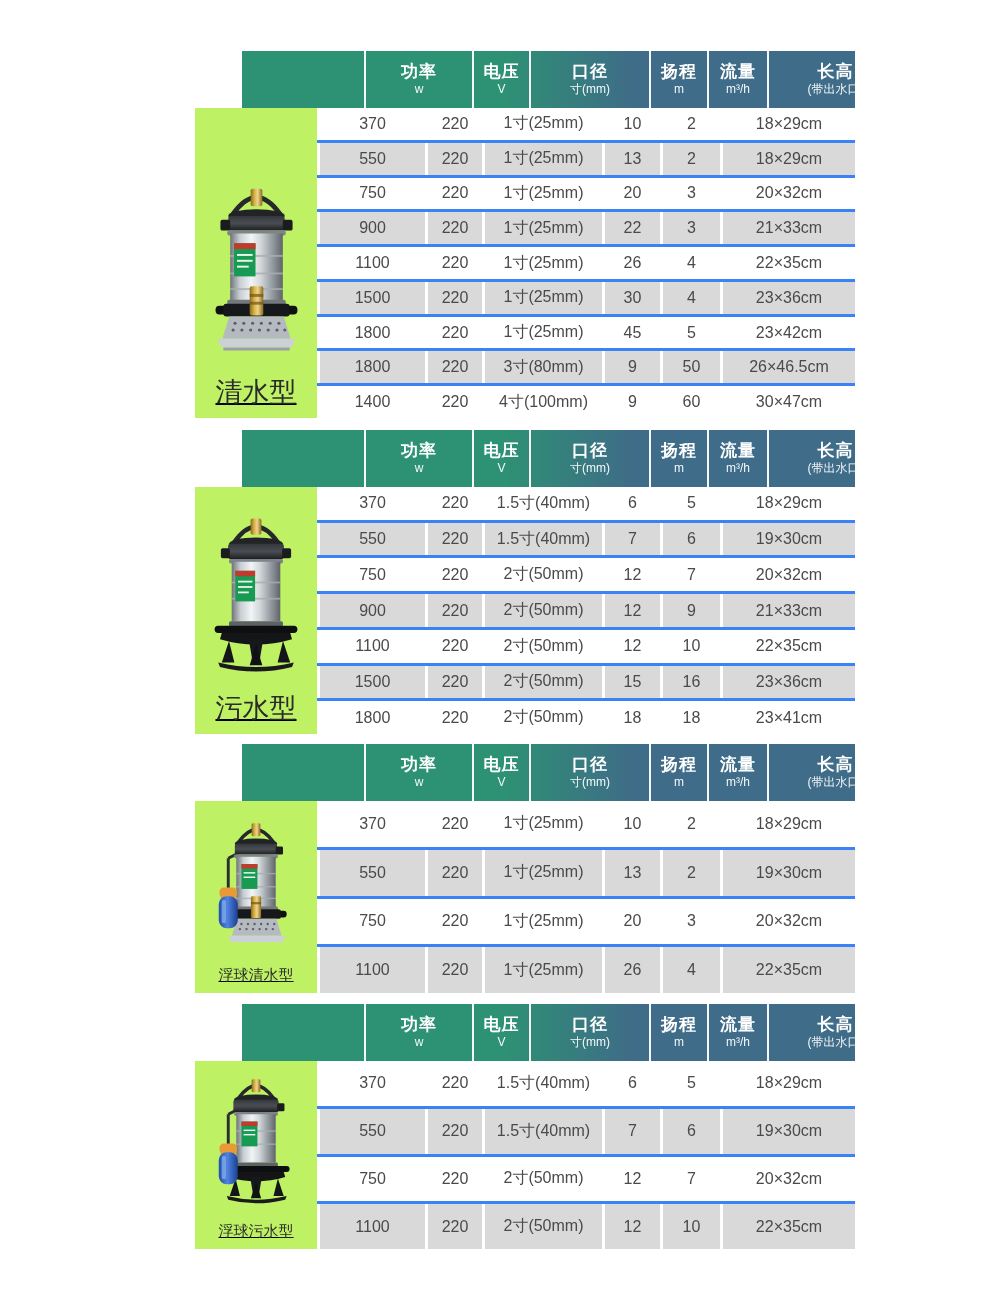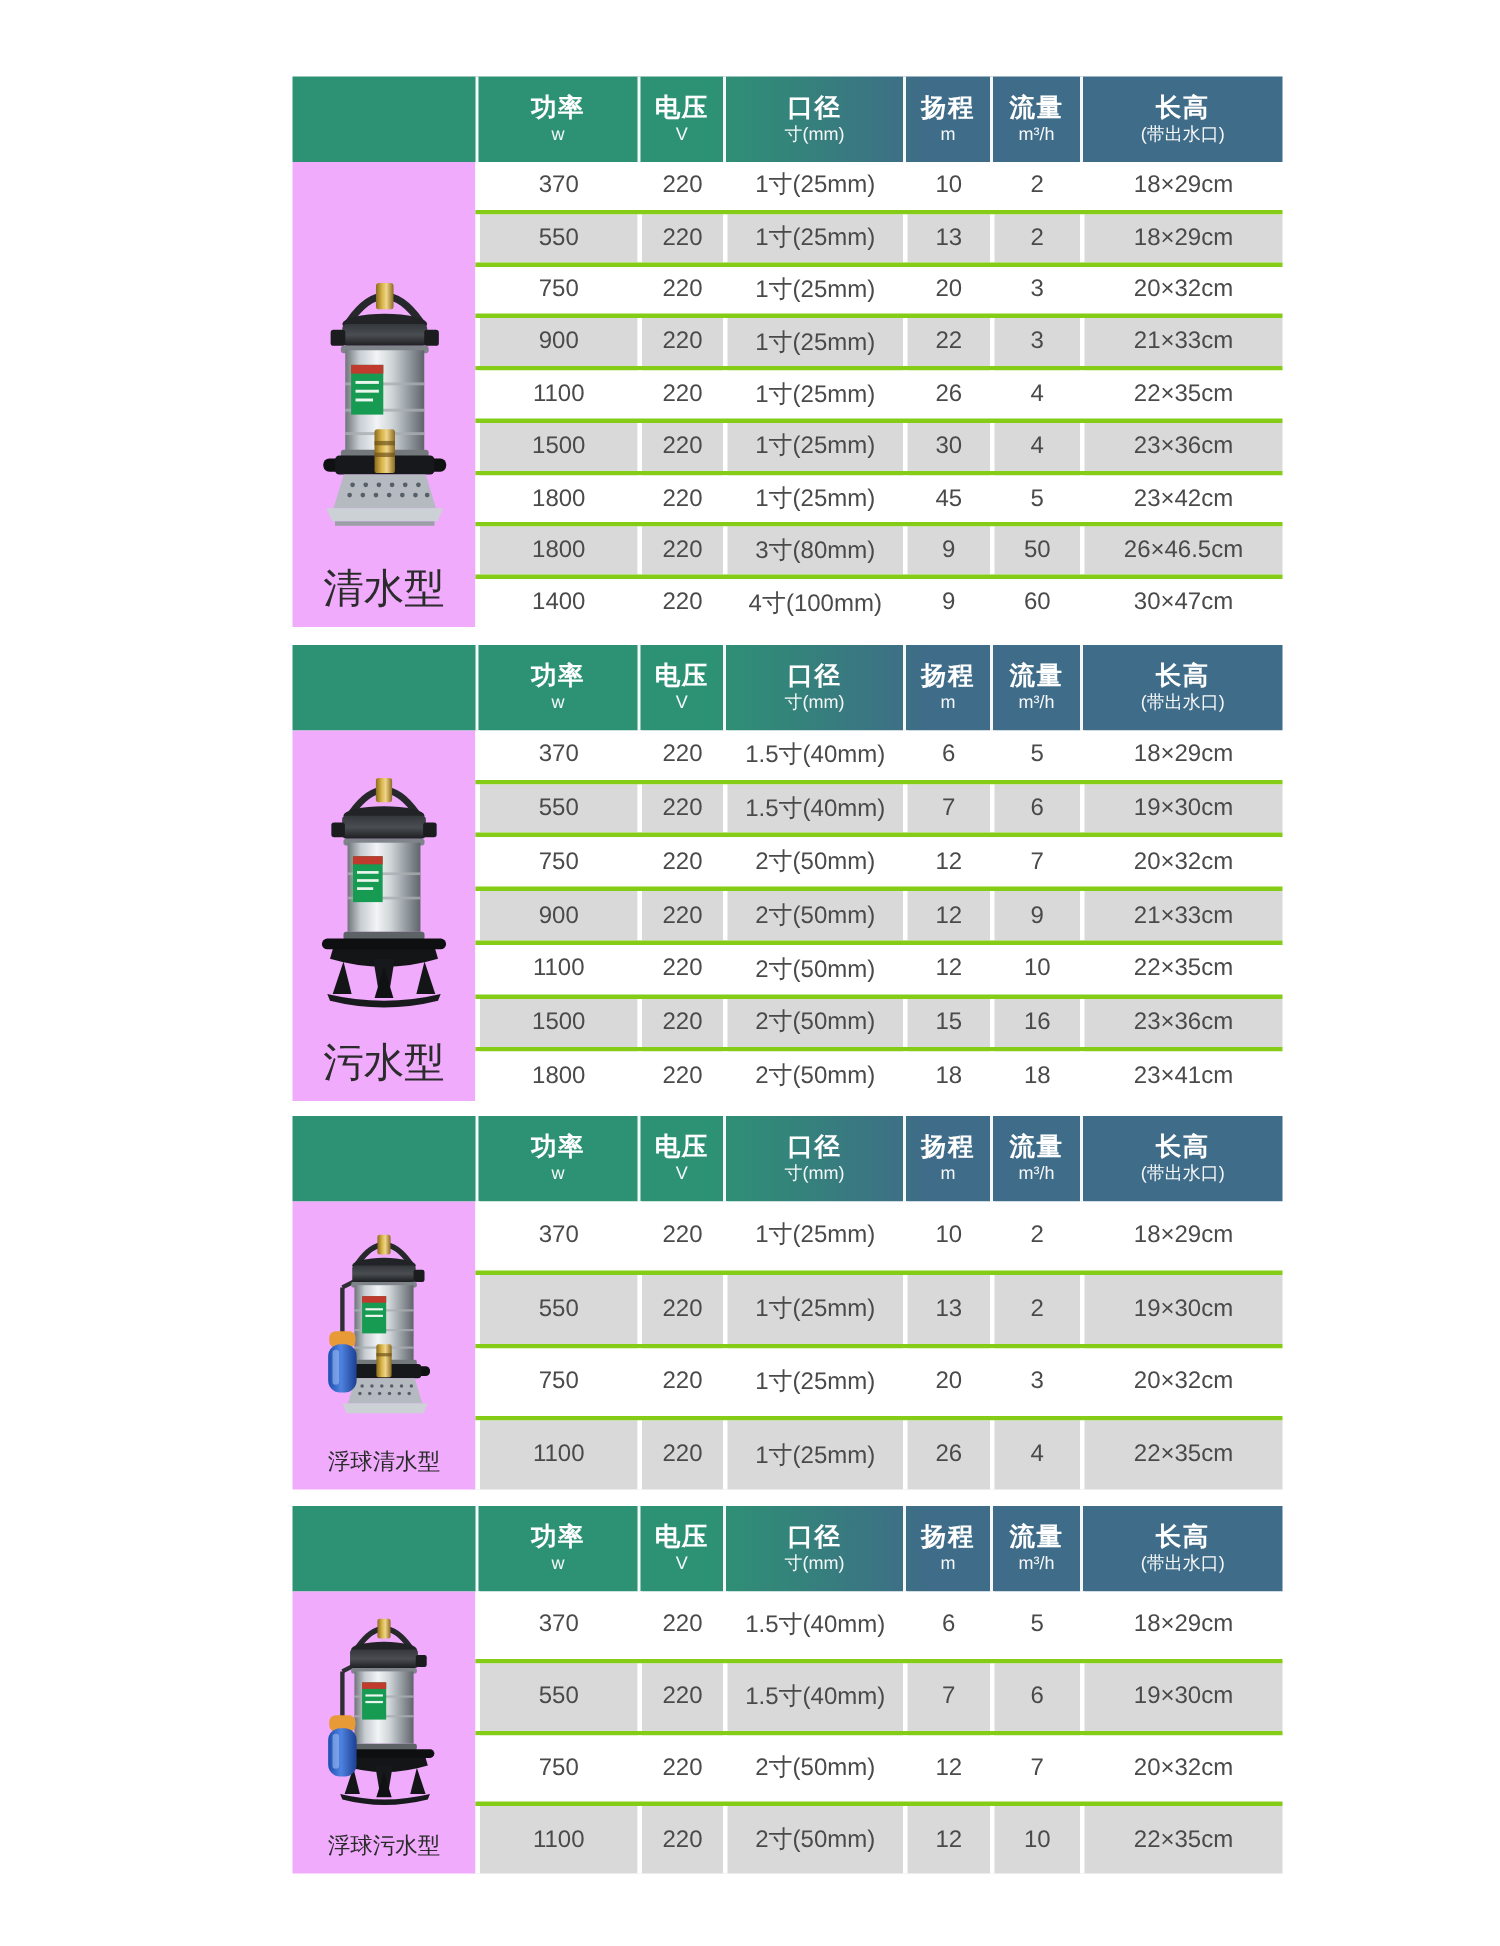--- a/index.html
+++ b/index.html
@@ -19,55 +19,57 @@
   
   .thead {
     display:grid;
     grid-template-columns:122px 108px 57px 120px 58px 60px 135px;
     height:57px;
     background:linear-gradient(90deg,
       var(--header-green,#2d9273) 0%,
       var(--header-green,#2d9273) 42%,
       var(--header-blue,#3f6c88) 64%,
       var(--header-blue,#3f6c88) 100%);
+    margin-left:47px;
   }
   .th {
     display:flex; flex-direction:column; align-items:center; justify-content:center;
     color:#fff; line-height:1.15;
   }
   .th + .th { border-left:2px solid rgba(255,255,255,.95); }
   .th-t { font-size:17px; font-weight:bold; letter-spacing:1px; }
   .th-s { font-size:12px; font-weight:normal; opacity:.95; margin-top:2px; letter-spacing:0; }
 
   
   .tbody { display:flex; }
   .tbl-1 .tbody { height:310px; }
   .tbl-2 .tbody { height:247px; }
   .tbl-3 .tbody { height:192px; }
   .tbl-4 .tbody { height:188px; }
 
   .img-cell {
-    width:122px; background:#f0abfc;
+    width:122px; background:#bef264;
     display:flex; flex-direction:column; align-items:center; justify-content:flex-end;
     padding-bottom:10px;
+    text-decoration:underline;
   }
   .pump { display:block; margin-bottom:8px; }
   .plabel {
     color:var(--label-text,#2b2b2b);
     white-space:nowrap; text-align:center; line-height:1.1;
   }
   .tbl-1 .plabel, .tbl-2 .plabel { font-size:27px; }
   .tbl-3 .plabel, .tbl-4 .plabel { font-size:15px; }
 
   .rows { flex:1; display:flex; flex-direction:column; }
   .trow {
     flex:1; display:grid;
     grid-template-columns:108px 57px 120px 58px 60px 135px;
   }
-  .trow + .trow { border-top:3px solid #84cc16; }
+  .trow + .trow { border-top:3px solid #3b82f6; }
   .td {
     display:flex; align-items:center; justify-content:center;
     font-size:16px; color:var(--body-text,#4a4a4a);
     background:#fff; border-left:3px solid #fff;
     white-space:nowrap;
   }
   .trow.alt .td { background:var(--row-alt,#d9d9d9); }
 </style>
 </head>
 <body>

